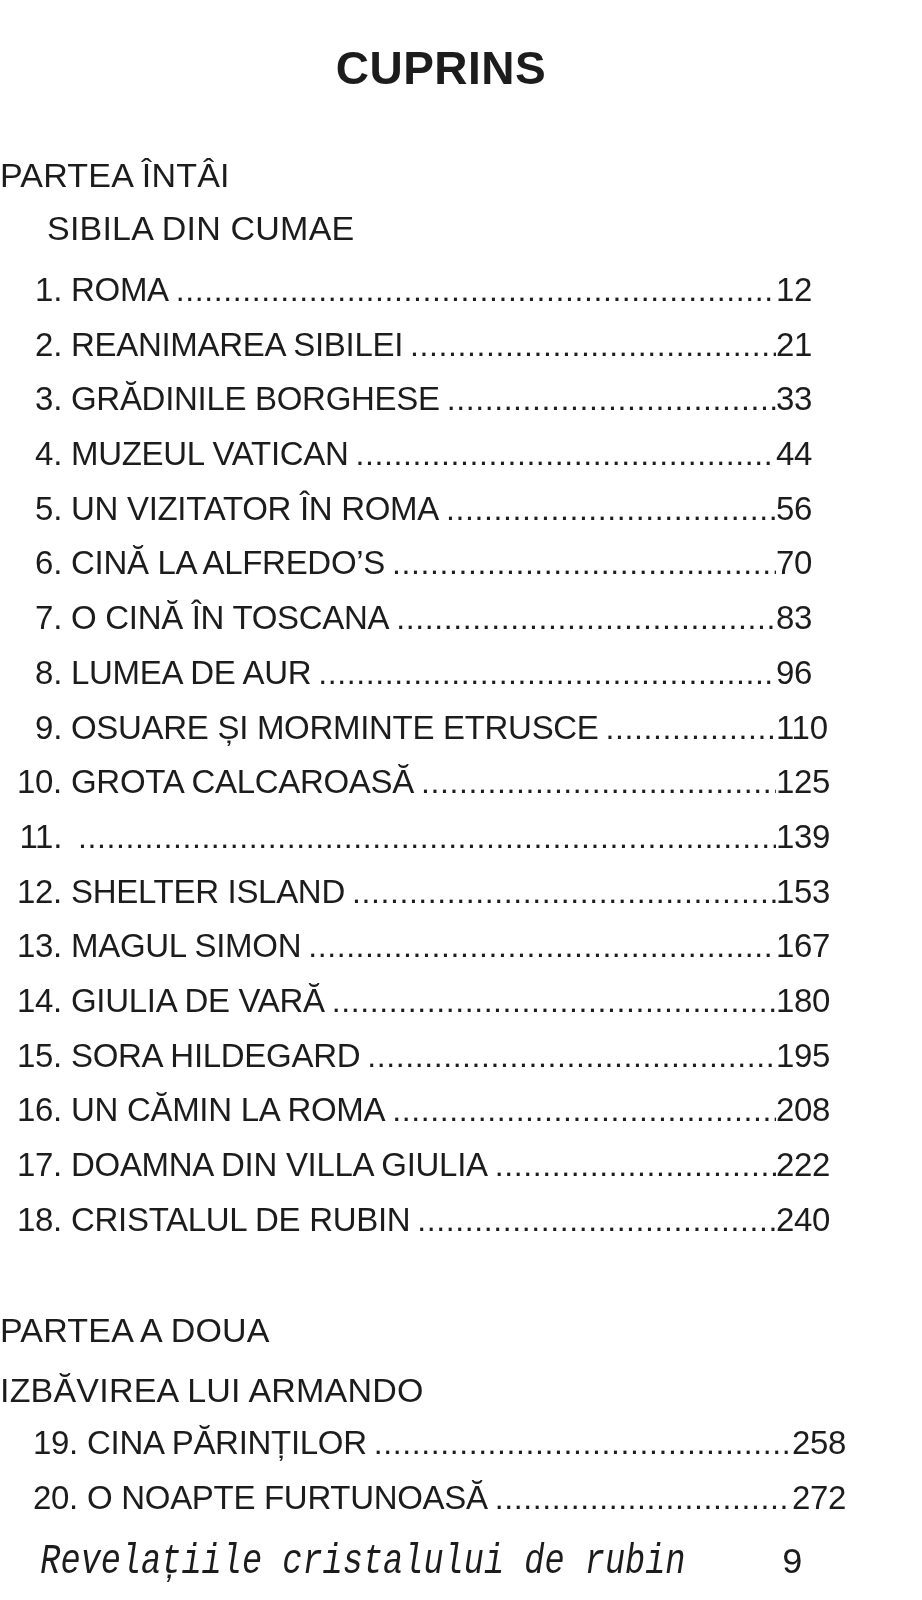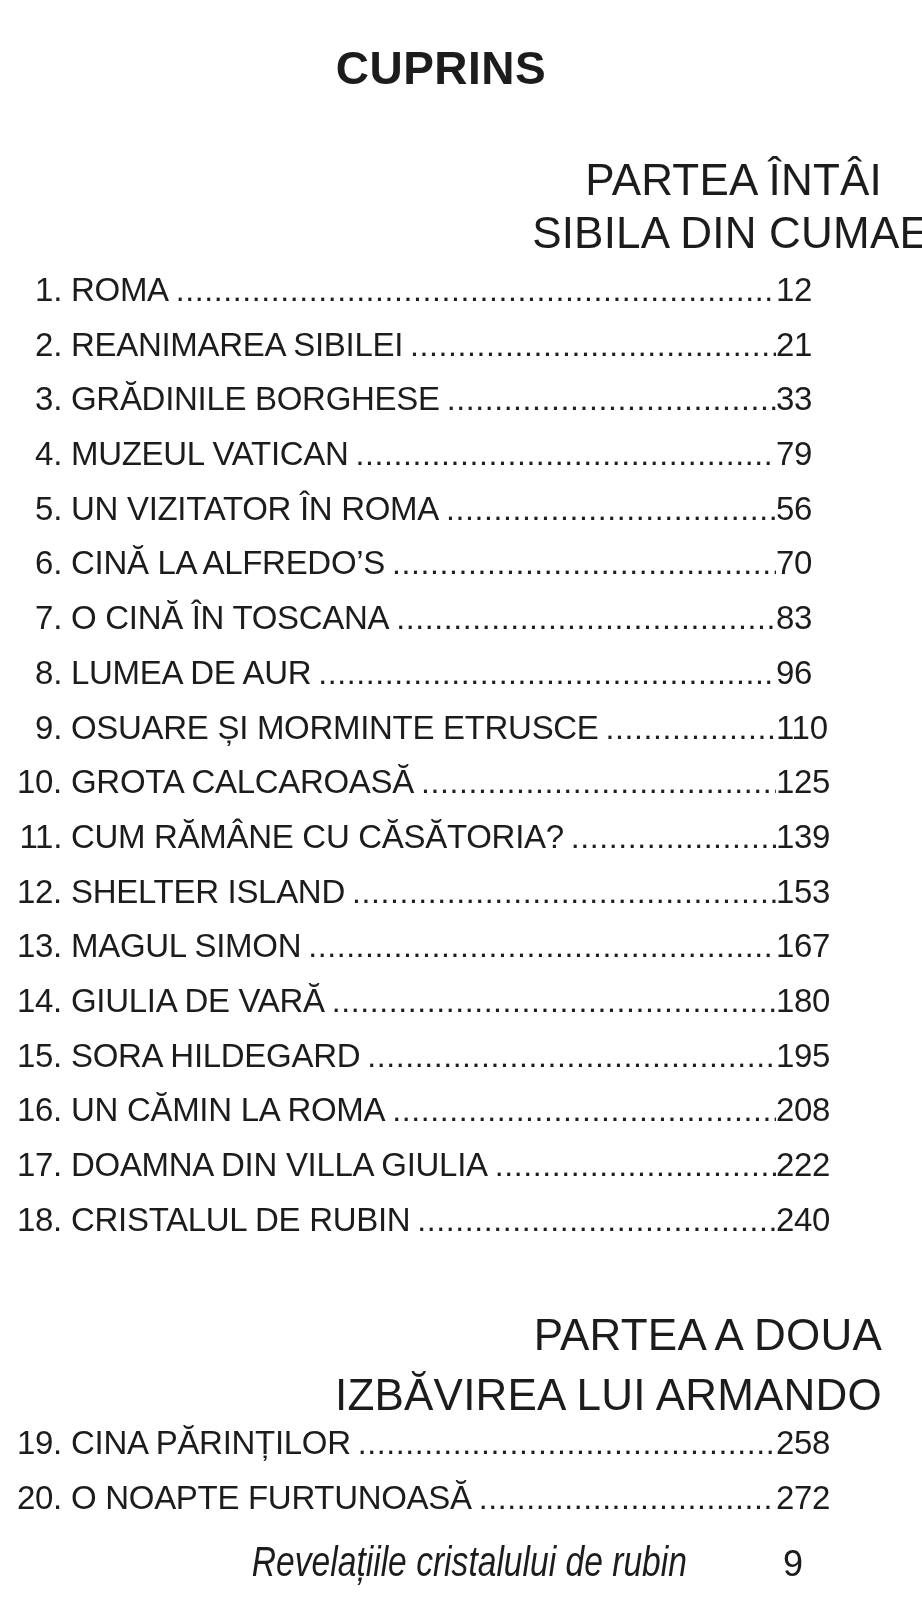--- a/index.html
+++ b/index.html
@@ -16,52 +16,52 @@
     font-family: "Liberation Sans", sans-serif;
   }
   .main-title {
     position: absolute; top: 45px; left: 0; width: 882px;
     margin: 0; text-align: center;
     font-size: 46px; font-weight: 700; line-height: 1;
     letter-spacing: 0.5px;
   }
   .part-heading {
     position: absolute; left: 0; width: 882px;
-    text-align: right;
-    font-size: 44px; font-weight: 400; line-height: 1;
+    text-align: left;
+    font-size: 34px; font-weight: 400; line-height: 1;
     letter-spacing: 0.2px;
   }
   .h-p1 { top: 158px; }
   .h-s1 { top: 211px; padding-left: 47px; }
   .h-p2 { top: 1313px; }
   .h-s2 { top: 1373px; }
   .entries {
     position: absolute; left: 12px; width: 822px;
   }
   .list1 { top: 271px; }
-  .list2 { top: 1424px; }
+  .list2 { top: 1424px; margin-left: 16px; }
   .row {
     display: flex; align-items: baseline;
     height: 54.7px;
     font-size: 33px; letter-spacing: -0.3px;
     cursor: default;
   }
   .num  { flex: 0 0 50px; text-align: right; margin-right: 9px; white-space: nowrap; }
   .etitle { white-space: nowrap; }
   .dots {
     flex: 1 1 auto; overflow: hidden; white-space: nowrap;
     margin-left: 7px;
     font-size: 32px; letter-spacing: 0.6px;
     color: #1c1c1c;
   }
   .pg   { flex: 0 0 58px; text-align: left; white-space: nowrap; }
   .footer {
     position: absolute; top: 1538px; left: 0; right: 29px;
     display: flex; justify-content: flex-end; align-items: baseline;
-    font-family: Liberation Sans, sans-serif;
+    font-family: Liberation Mono, monospace;
   }
   .book-title {
     font-style: italic;
     font-size: 42px;
     display: inline-block;
     transform: scaleX(0.8);
     transform-origin: 100% 100%;
     white-space: nowrap;
   }
   .folio {
@@ -95,21 +95,21 @@
     <div class="row">
       <span class="num">3.</span>
       <span class="etitle">GRĂDINILE BORGHESE</span>
       <span class="dots">................................................................................................................................................................</span>
       <span class="pg">33</span>
     </div>
     <div class="row">
       <span class="num">4.</span>
       <span class="etitle">MUZEUL VATICAN</span>
       <span class="dots">................................................................................................................................................................</span>
-      <span class="pg">79</span>
+      <span class="pg">44</span>
     </div>
     <div class="row">
       <span class="num">5.</span>
       <span class="etitle">UN VIZITATOR ÎN ROMA</span>
       <span class="dots">................................................................................................................................................................</span>
       <span class="pg">56</span>
     </div>
     <div class="row">
       <span class="num">6.</span>
       <span class="etitle">CINĂ LA ALFREDO’S</span>
@@ -135,21 +135,20 @@
       <span class="pg">110</span>
     </div>
     <div class="row">
       <span class="num">10.</span>
       <span class="etitle">GROTA CALCAROASĂ</span>
       <span class="dots">................................................................................................................................................................</span>
       <span class="pg">125</span>
     </div>
     <div class="row">
       <span class="num">11.</span>
-      <span class="etitle">CUM RĂMÂNE CU CĂSĂTORIA?</span>
       <span class="dots">................................................................................................................................................................</span>
       <span class="pg">139</span>
     </div>
     <div class="row">
       <span class="num">12.</span>
       <span class="etitle">SHELTER ISLAND</span>
       <span class="dots">................................................................................................................................................................</span>
       <span class="pg">153</span>
     </div>
     <div class="row">

